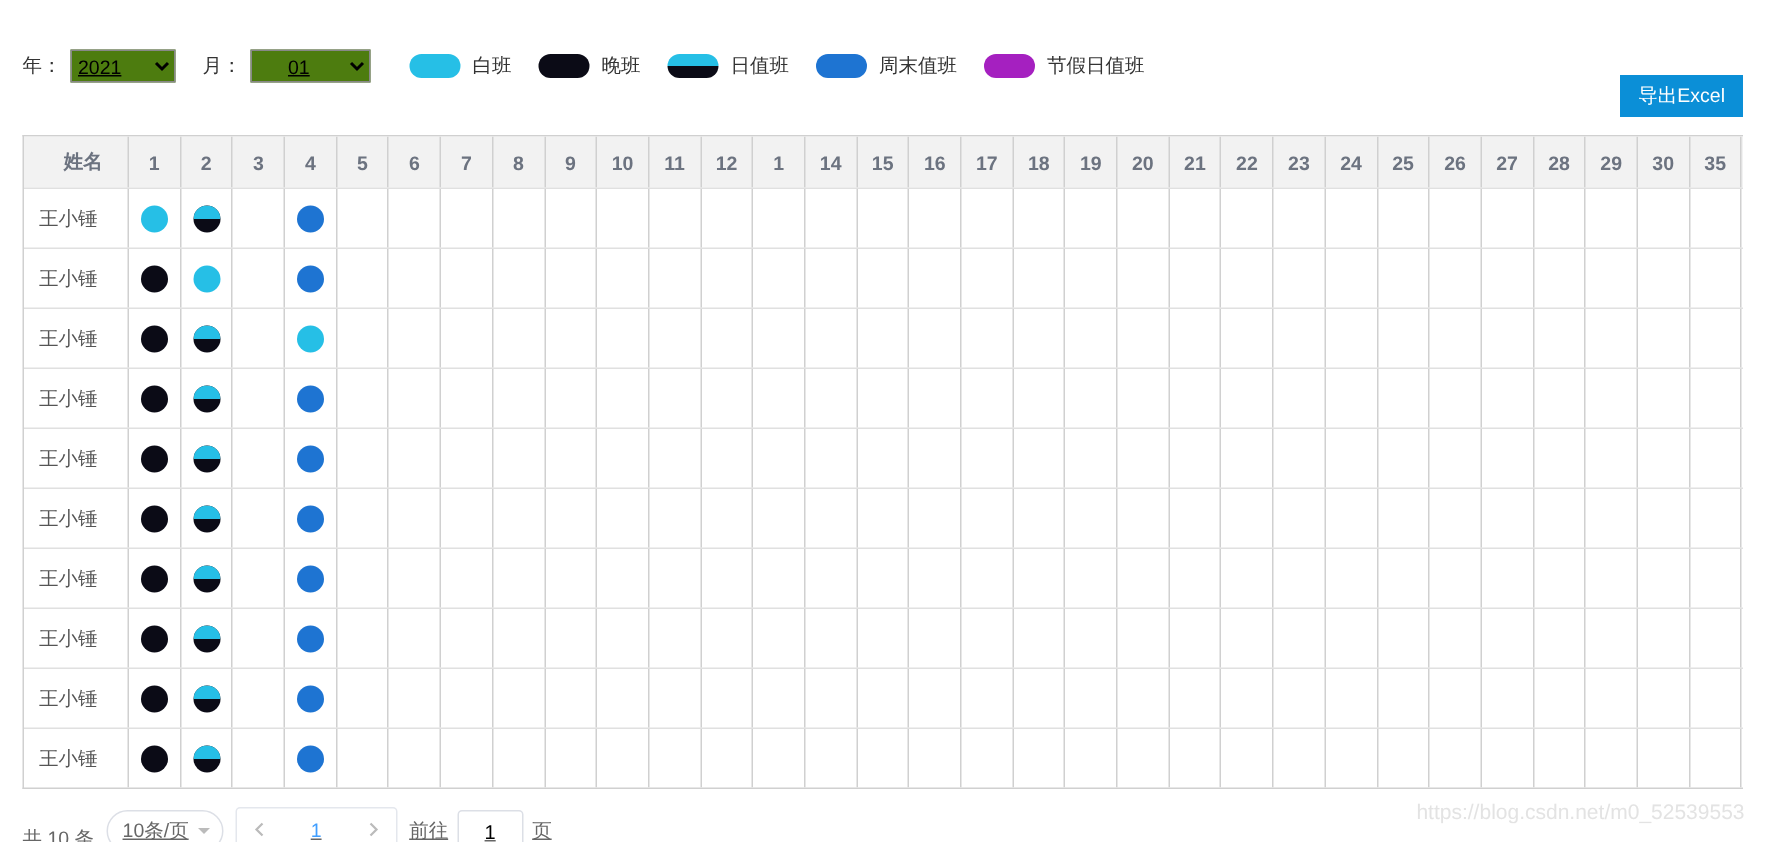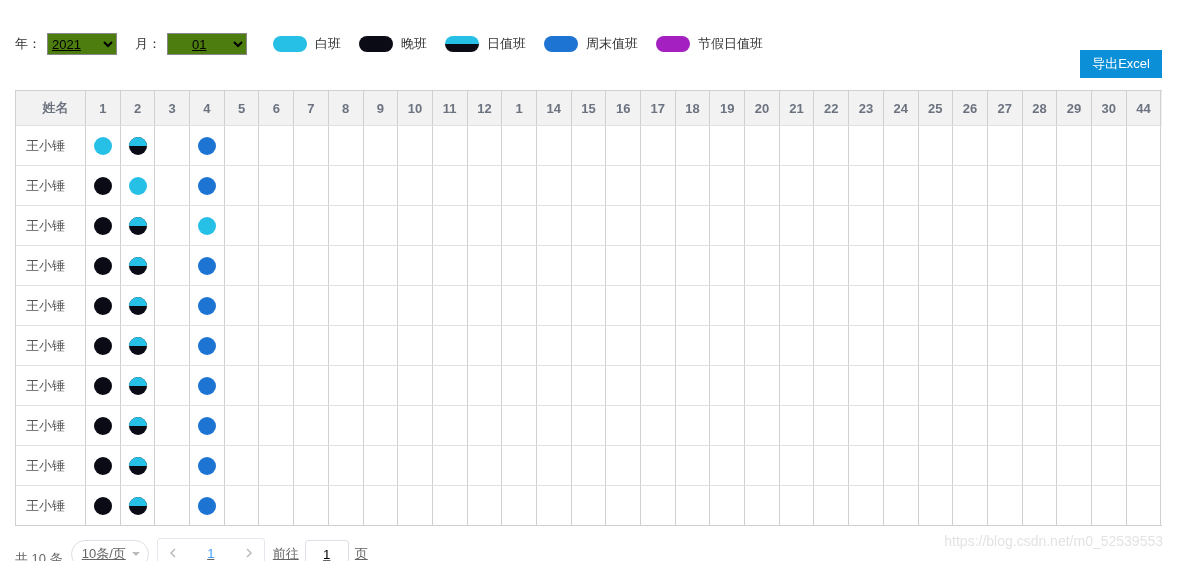--- a/index.html
+++ b/index.html
@@ -106,21 +106,21 @@
         <div class="cell day">21</div>
         <div class="cell day">22</div>
         <div class="cell day">23</div>
         <div class="cell day">24</div>
         <div class="cell day">25</div>
         <div class="cell day">26</div>
         <div class="cell day">27</div>
         <div class="cell day">28</div>
         <div class="cell day">29</div>
         <div class="cell day">30</div>
-        <div class="cell day">44</div>
+        <div class="cell day">35</div>
       </div>
     <div class="grid-body" id="grid-body">
         <div class="grid-row">
           <div class="cell name">王小锤</div>
           <div class="cell day">
             <span class="dot day-shift"></span>
           </div>
           <div class="cell day">
             <span class="dot dual"></span>
           </div>

